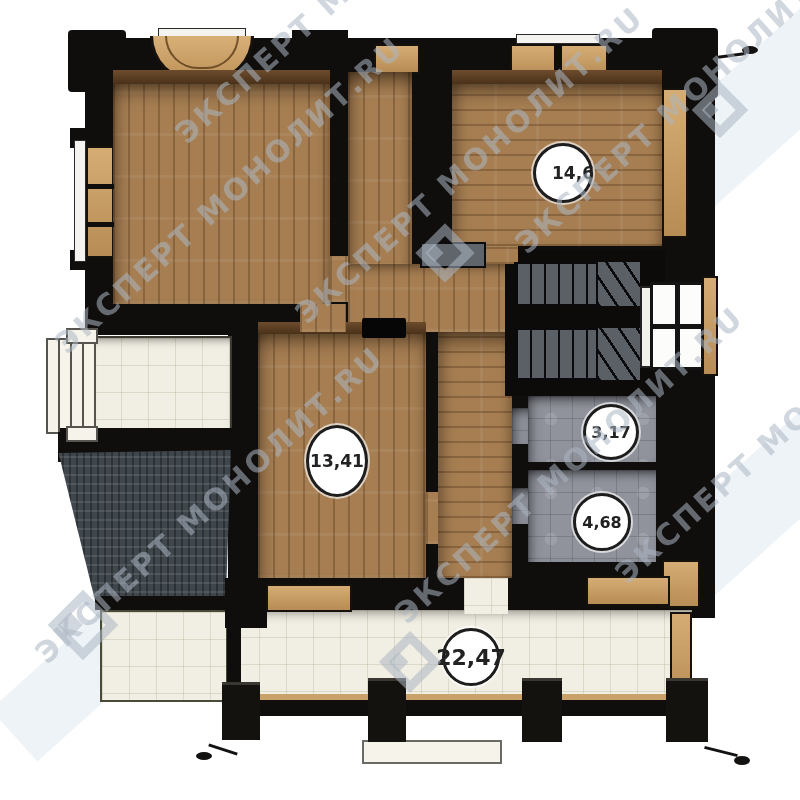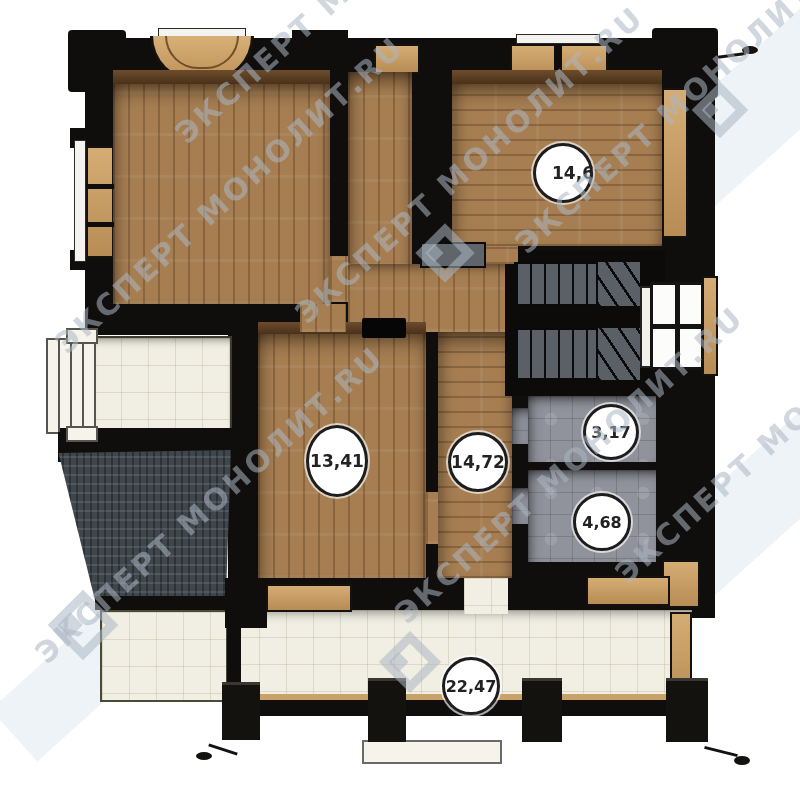--- a/index.html
+++ b/index.html
@@ -179,30 +179,27 @@
   <div class="pindot" style="left:196px;top:752px;width:16px;height:8px;"></div>
   <div class="pinline" style="left:704px;top:750px;width:34px;transform:rotate(14deg);"></div>
   <div class="pindot" style="left:734px;top:756px;width:16px;height:9px;"></div>
 
   <div class="badge" style="left:533px;top:143px;width:60px;height:60px;font-size:17px;padding-left:20px;">
     <span>14,6</span>
   </div>
   <div class="badge" style="left:306px;top:425px;width:62px;height:72px;font-size:17px;">
     <span>13,41</span>
   </div>
-  <div class="badge" style="left:448px;top:432px;width:60px;height:60px;font-size:17px;">
-    <span>14,72</span>
-  </div>
   <div class="badge" style="left:583px;top:404px;width:56px;height:56px;font-size:16px;">
     <span>3,17</span>
   </div>
   <div class="badge" style="left:573px;top:493px;width:58px;height:58px;font-size:16px;">
     <span>4,68</span>
   </div>
-  <div class="badge" style="left:442px;top:657px;width:58px;height:58px;font-size:16px;">
+  <div class="badge" style="left:442px;top:628px;width:58px;height:58px;font-size:22px;">
     <span>22,47</span>
   </div>
 
   <div id="wm">
     <div class="wm-text" style="left:60px;top:330px;">ЭКСПЕРТ МОНОЛИТ.RU</div>
     <div class="wm-text" style="left:300px;top:300px;">ЭКСПЕРТ МОНОЛИТ.RU</div>
     <div class="wm-text" style="left:520px;top:230px;">ЭКСПЕРТ МОНОЛИТ.RU</div>
     <div class="wm-text" style="left:40px;top:640px;">ЭКСПЕРТ МОНОЛИТ.RU</div>
     <div class="wm-text" style="left:400px;top:600px;">ЭКСПЕРТ МОНОЛИТ.RU</div>
     <div class="wm-text" style="left:620px;top:560px;">ЭКСПЕРТ МОНОЛИТ.RU</div>

